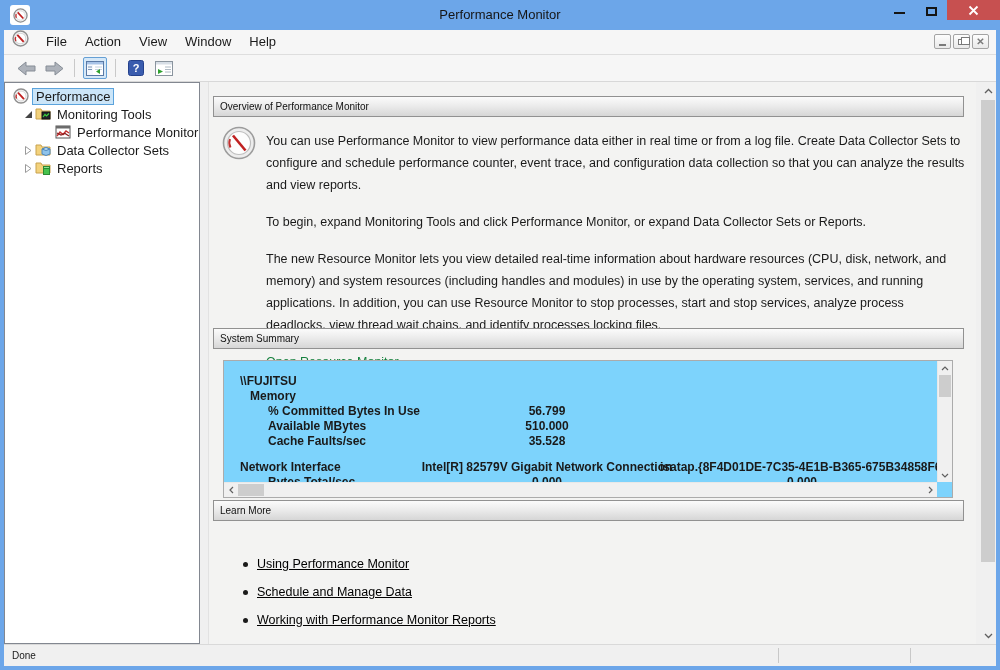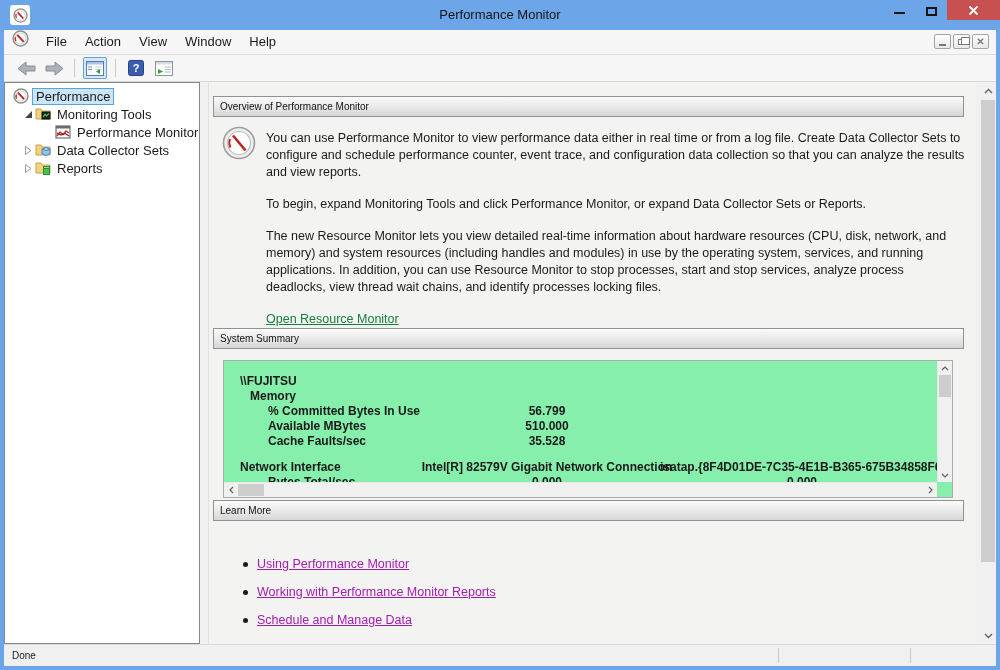--- a/index.html
+++ b/index.html
@@ -51,48 +51,48 @@
   .tree-row.selected .tree-label { background:#CBE5F8; border:1px solid #5BA3DC; }
   .twisty { width:10px; display:flex; justify-content:center; }
   .ticon { width:16px; height:16px; margin:0 3px 0 2px; flex:none; }
   
   .rightpane { position:absolute; left:204px; top:0; width:768px; height:100%;
     background:#F3F3F2; border-left:1px solid #E2E2E2; overflow:hidden; }
   .sec-header { position:absolute; left:4px; width:751px; height:21px;
     background:linear-gradient(#FBFBFB, #ECECEC 45%, #D6D6D6);
     border:1px solid #919191; display:flex; align-items:center;
     padding-left:6px; font-size:10px; color:#111; }
-  .ov-text { position:absolute; left:57px; top:48px; width:700px; font-size:12.5px; line-height:17px; }
+  .ov-text { position:absolute; left:57px; top:48px; width:700px; font-size:12.5px; line-height:22px; }
   .ov-text p { margin-bottom:15px; }
   .blue-link { color:#15803d; text-decoration:underline; cursor:pointer; }
   .gauge32 { position:absolute; left:13px; top:44px; }
   
   .ss-box { position:absolute; left:14px; top:278px; width:730px; height:138px;
-    background:#86efac; border:1px solid #ABABAB; }
+    background:#7dd3fc; border:1px solid #ABABAB; }
   .ss-content { position:absolute; left:0; top:0; right:15px; bottom:15px; overflow:hidden;
     padding-top:13px; font-weight:bold; font-size:12px; }
   .ss-row { position:relative; height:15px; white-space:nowrap; }
   .ss-row.gap { height:11px; }
   .c1 { position:absolute; }
   .c2 { position:absolute; left:160px; width:326px; text-align:center; }
   .c3 { position:absolute; left:436px; width:284px; text-align:center; }
   .val { font-weight:bold; }
   .ind0 { left:16px; } .ind1 { left:26px; } .ind2 { left:44px; }
   
   .sb { background:#F0F0F0; position:absolute; }
   .sb-btn { position:absolute; display:flex; align-items:center; justify-content:center; }
   .sb-thumb { position:absolute; background:#CDCDCD; }
   .ss-vscroll { right:0; top:0; width:15px; bottom:15px; border-left:1px solid #E8E8E8; }
   .ss-hscroll { left:0; right:15px; bottom:0; height:15px; border-top:1px solid #E8E8E8; }
   .main-vscroll { position:absolute; right:0; top:0; width:16px; height:100%; background:#F0F0F0; }
   
   .lm-list { position:absolute; left:34px; top:468px; }
   .lm-item { display:flex; align-items:center; height:28px; }
   .lm-bullet { width:5px; height:5px; border-radius:50%; background:#1a1a1a; margin-right:9px; }
-  .lm-link { font-size:12.5px; color:#a21caf; text-decoration:underline; cursor:pointer; }
+  .lm-link { font-size:12.5px; color:#000000; text-decoration:underline; cursor:pointer; }
   
   .statusbar { position:absolute; left:4px; right:4px; bottom:4px; height:22px;
     background:#F0F0F0; border-top:1px solid #D9D9D9; display:flex; align-items:center; }
   .status-text { padding-left:8px; font-size:10px; }
   .st-sep { position:absolute; top:3px; bottom:3px; width:1px; background:#C8C8C8; }
 </style>
 </head>
 <body>
 
 <div class="window">
@@ -338,25 +338,25 @@
       <div class="sec-header" style="top:418px;">
         <span>Learn More</span>
       </div>
       <div class="lm-list">
         <div class="lm-item">
           <span class="lm-bullet"></span>
           <span class="lm-link">Using Performance Monitor</span>
         </div>
         <div class="lm-item">
           <span class="lm-bullet"></span>
-          <span class="lm-link">Working with Performance Monitor Reports</span>
+          <span class="lm-link">Schedule and Manage Data</span>
         </div>
         <div class="lm-item">
           <span class="lm-bullet"></span>
-          <span class="lm-link">Schedule and Manage Data</span>
+          <span class="lm-link">Working with Performance Monitor Reports</span>
         </div>
       </div>
     </div>
 
     <div class="main-vscroll">
       <div class="sb-btn" style="top:0; left:0; right:0; height:17px;">
         <svg width="9" height="6" viewBox="0 0 9 6">
             <path d="M1 5 L4.5 1.5 L8 5" stroke="#606060" fill="none" stroke-width="1.3"></path>
           </svg>
       </div>

